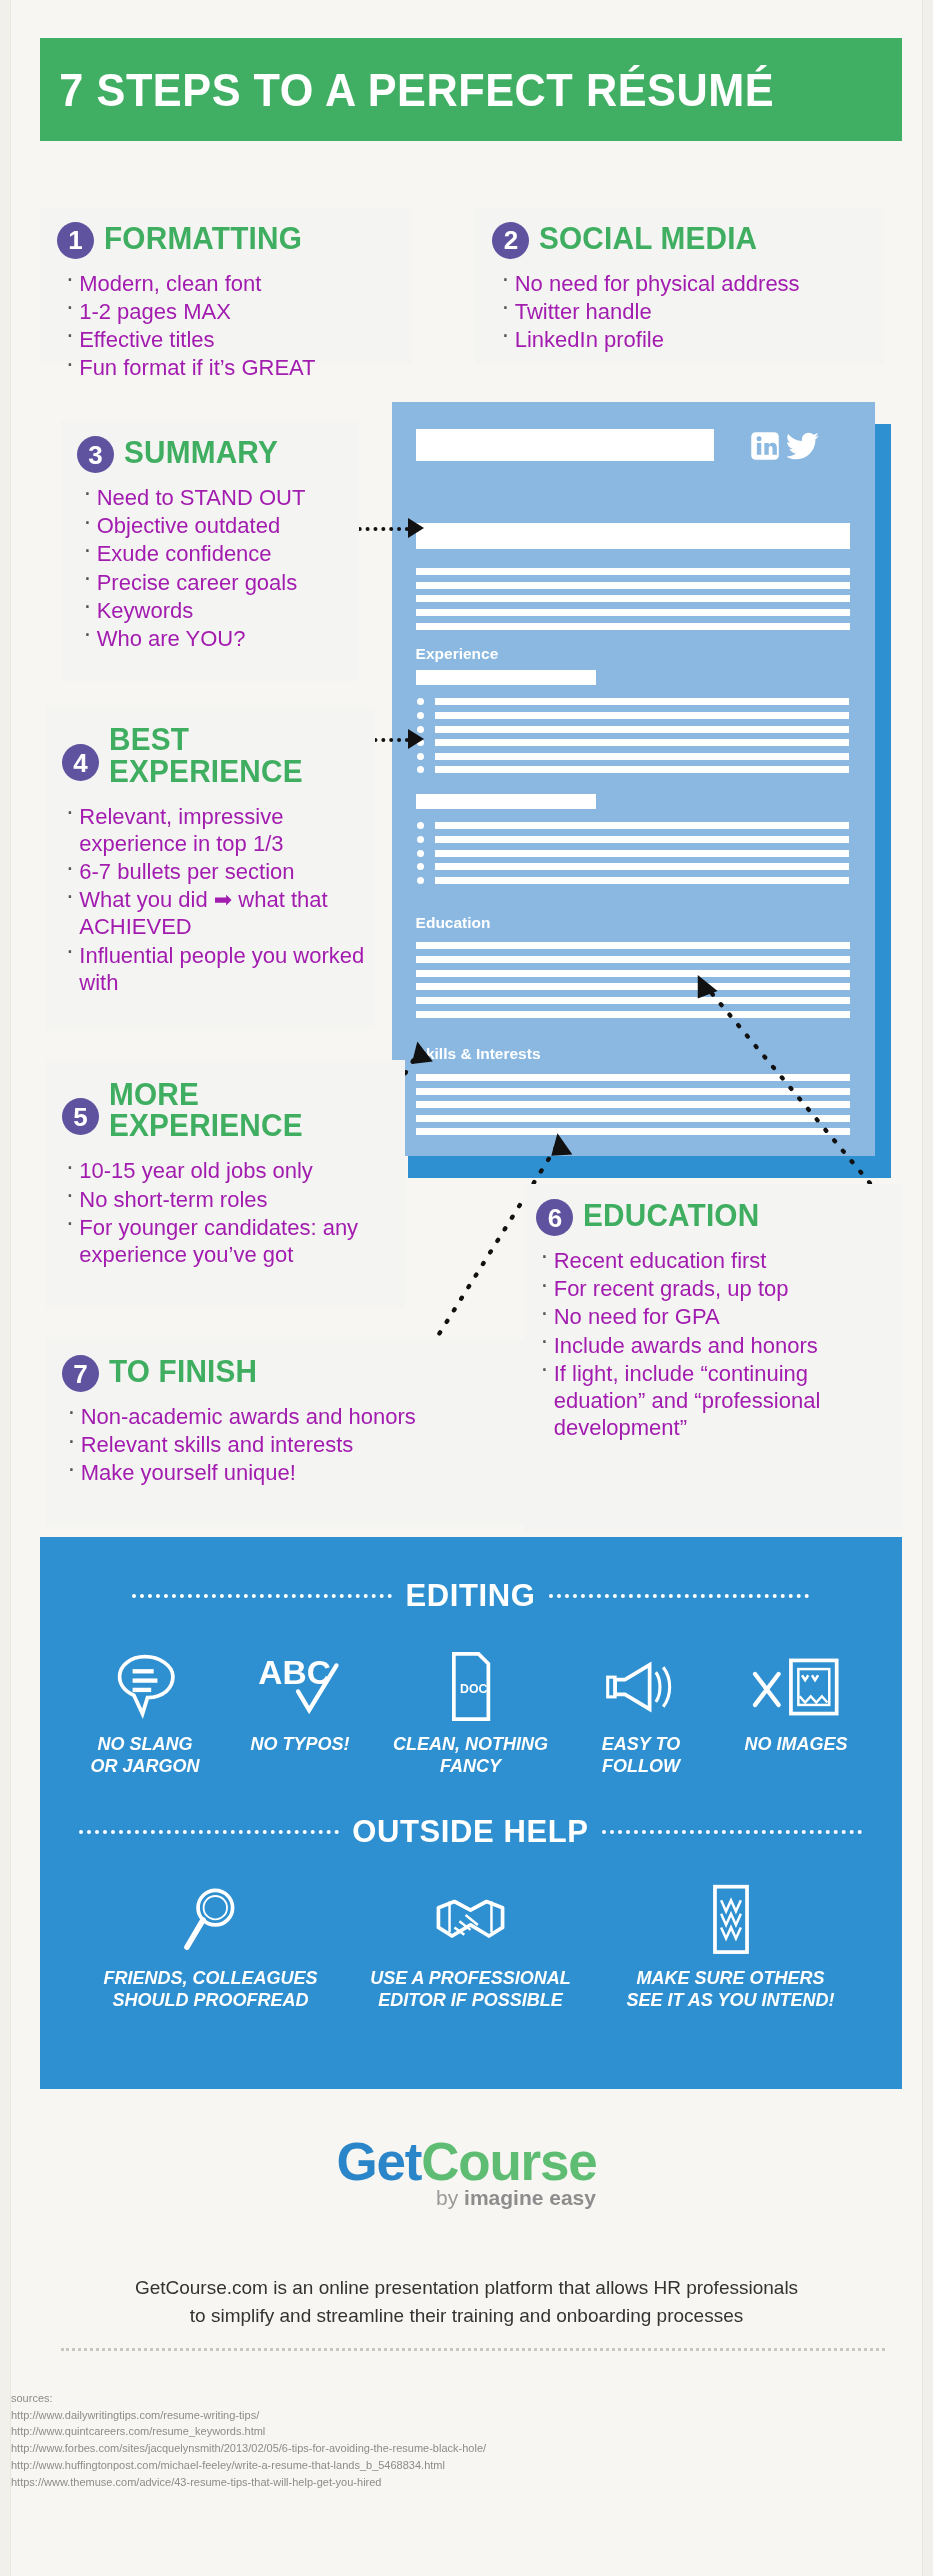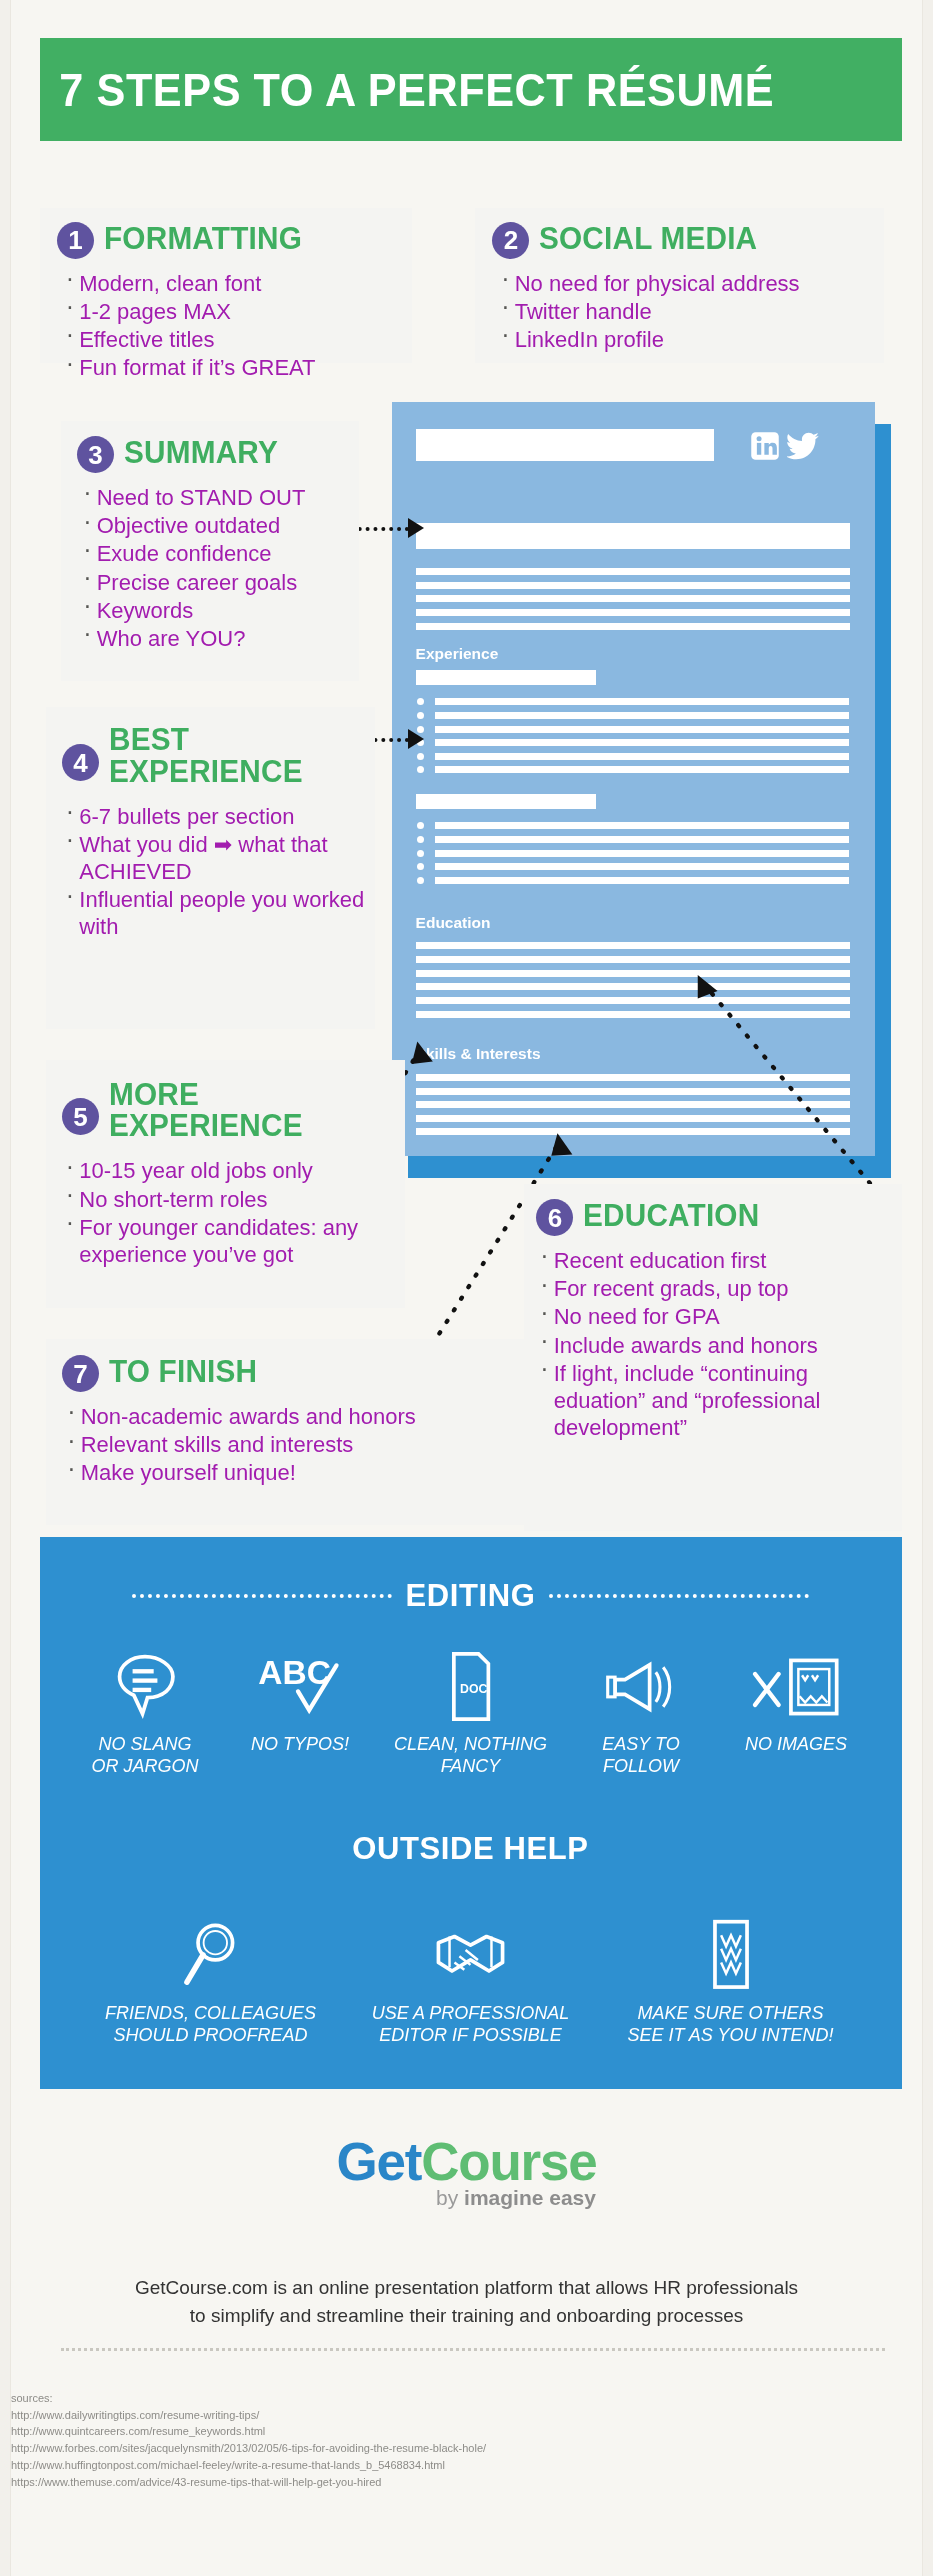--- a/index.html
+++ b/index.html
@@ -102,21 +102,21 @@
     display:flex;align-items:center;justify-content:center;gap:13.6px;
     color:#fff;
     font-family:"Liberation Sans Narrow","Liberation Sans",sans-serif;
     font-size:31px;font-weight:bold;letter-spacing:0.6px;
   }
   .dline{flex:1 1 auto;height:0;border-top:4.3px dotted #ffffff;max-width:260px;}
   .iconrow{display:flex;justify-content:center;align-items:flex-start;}
   .iconcell{text-align:center;}
   .iconcell .glyph{height:81px;display:flex;align-items:center;justify-content:center;}
   .iconcell .cap{
-    color:#ffffff;font-style:italic;font-weight:normal;
+    color:#ffffff;font-style:italic;font-weight:bold;
     font-family:"Liberation Sans Narrow","Liberation Sans",sans-serif;
     font-size:18px;line-height:1.2;white-space:pre-line;margin-top:7.4px;
   }
   
   .logo{
     position:absolute;left:0;right:0;top:2131px;text-align:center;
     font-family:"Liberation Sans","DejaVu Sans",sans-serif;
   }
   .logo .g{font-size:53px;font-weight:bold;color:#2a86c8;letter-spacing:-1.2px;}
   .logo .c{font-size:53px;font-weight:bold;color:#5fbd73;letter-spacing:-1.2px;}
@@ -284,20 +284,21 @@
     </ul>
   </div>
 
   <div class="card" style="left:35px;top:707px;width:329px;height:322px;">
     <div class="step-head" style="padding:16px 0 0 16px;">
       <div class="num" style="margin-top:21px;">4</div>
       <div class="step-title">BEST
 EXPERIENCE</div>
     </div>
     <ul class="bul" style="margin-left:13.6px;margin-top:16px;">
+      <li>Relevant, impressive experience in top 1/3</li>
       <li>6-7 bullets per section</li>
       <li>What you did ➡ what that ACHIEVED</li>
       <li>Influential people you worked with</li>
     </ul>
   </div>
 
   <div class="card" style="left:35px;top:1060px;width:359px;height:248px;">
     <div class="step-head" style="padding:17.4px 0 0 16px;">
       <div class="num" style="margin-top:21px;">5</div>
       <div class="step-title">MORE
@@ -399,21 +400,21 @@
             <rect x="66" y="12" width="74" height="86" fill="none" stroke="#fff" stroke-width="6"></rect>
             <rect x="78" y="26" width="50" height="58" fill="none" stroke="#fff" stroke-width="4"></rect>
             <path d="M80 70 l9 10 9-10 9 10 9-10 9 10" fill="none" stroke="#fff" stroke-width="4"></path>
             <path d="M84 36 l5 8 5-8 M100 36 l5 8 5-8" fill="none" stroke="#fff" stroke-width="4"></path>
           </svg>
         </div>
         <div class="cap">NO IMAGES</div>
       </div>
     </div>
 
-    <div class="sec-title" style="margin:36px 36px 0 36px;flex-direction:column;">
+    <div class="sec-title" style="margin:36px 36px 0 36px;">
       <span class="dline"></span>
       <span>OUTSIDE HELP</span>
       <span class="dline"></span>
     </div>
 
     <div class="iconrow" style="margin-top:30px;padding:0 37px;">
       <div class="iconcell" style="width:260px;">
         <div class="glyph">
           <svg width="68" height="74" viewBox="0 0 110 120">
             <circle cx="62" cy="40" r="28" fill="none" stroke="#fff" stroke-width="6"></circle>

